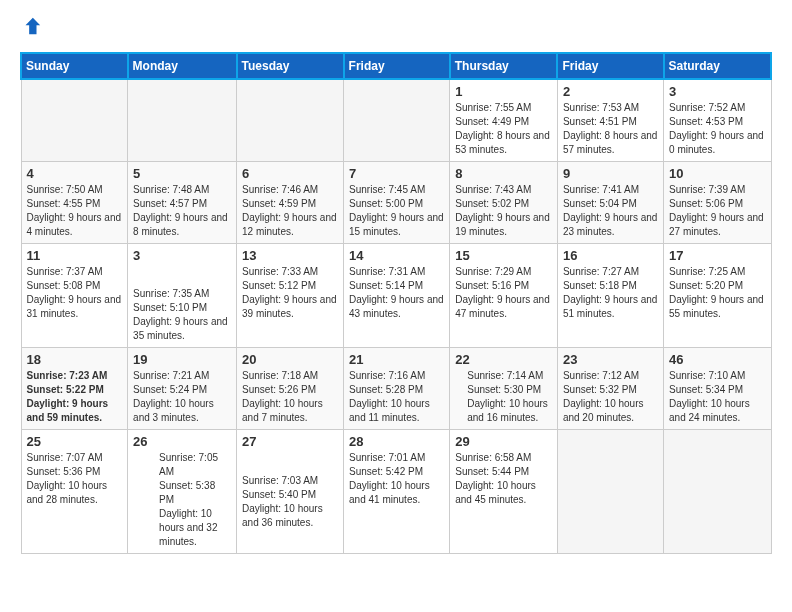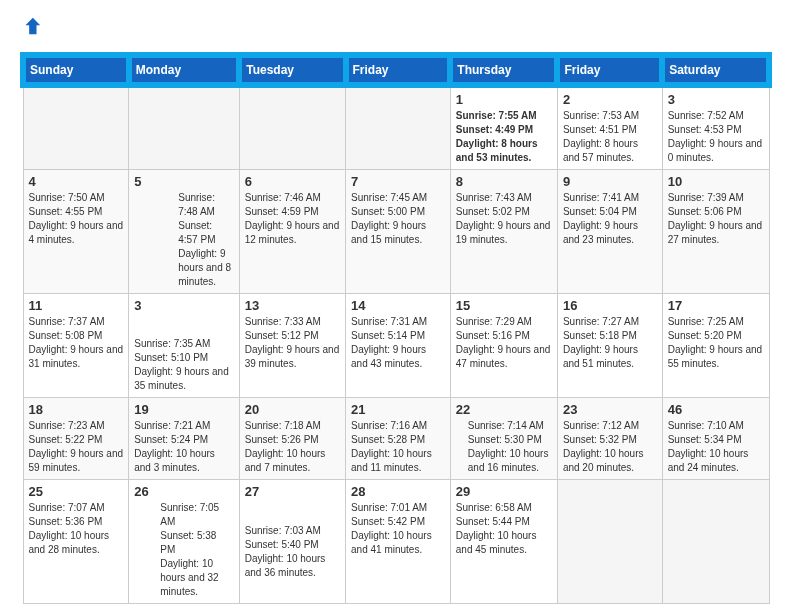--- a/index.html
+++ b/index.html
@@ -55,21 +55,21 @@
       border-collapse: collapse;
       font-size: 10.5px;
     }
     .calendar th {
       background-color: #1565c0;
       color: #fff;
       padding: 5px 4px;
       text-align: left;
       font-size: 12px;
       font-weight: bold;
-      border: 6px solid #0ea5e9;
+      border: 2px solid #0ea5e9;
     }
     .calendar td {
       border: 1px solid #ccc;
       padding: 4px 5px;
       vertical-align: top;
       width: 113px;
       height: 82px;
       background: #fff;
     }
     .calendar td.empty {
@@ -129,21 +129,21 @@
         </tr>
     </thead>
     <tbody id="calendar-body">
     <tr class="row-odd">
           <td class="empty"></td>
           <td class="empty"></td>
           <td class="empty"></td>
           <td class="empty"></td>
           <td>
             <div class="day-number">1</div>
-            <div class="day-info" style="white-space: pre-line; font-weight: bold;">Sunrise: 7:55 AM
+            <div class="day-info" style="white-space: pre-line;">Sunrise: 7:55 AM
 Sunset: 4:49 PM
 Daylight: 8 hours and 53 minutes.</div>
           </td>
           <td>
             <div class="day-number">2</div>
             <div class="day-info" style="white-space: pre-line;">Sunrise: 7:53 AM
 Sunset: 4:51 PM
 Daylight: 8 hours and 57 minutes.</div>
           </td>
           <td>
@@ -155,21 +155,21 @@
         </tr>
         <tr class="row-even">
           <td>
             <div class="day-number">4</div>
             <div class="day-info" style="white-space: pre-line;">Sunrise: 7:50 AM
 Sunset: 4:55 PM
 Daylight: 9 hours and 4 minutes.</div>
           </td>
           <td>
             <div class="day-number">5</div>
-            <div class="day-info" style="white-space: pre-line; margin-left: 44px;">Sunrise: 7:48 AM
+            <div class="day-info" style="white-space: pre-line;">Sunrise: 7:48 AM
 Sunset: 4:57 PM
 Daylight: 9 hours and 8 minutes.</div>
           </td>
           <td>
             <div class="day-number">6</div>
             <div class="day-info" style="white-space: pre-line;">Sunrise: 7:46 AM
 Sunset: 4:59 PM
 Daylight: 9 hours and 12 minutes.</div>
           </td>
           <td>
@@ -237,21 +237,21 @@
           <td>
             <div class="day-number">17</div>
             <div class="day-info" style="white-space: pre-line;">Sunrise: 7:25 AM
 Sunset: 5:20 PM
 Daylight: 9 hours and 55 minutes.</div>
           </td>
         </tr>
         <tr class="row-even">
           <td>
             <div class="day-number">18</div>
-            <div class="day-info" style="white-space: pre-line;">Sunrise: 7:23 AM
+            <div class="day-info" style="white-space: pre-line; font-weight: bold;">Sunrise: 7:23 AM
 Sunset: 5:22 PM
 Daylight: 9 hours and 59 minutes.</div>
           </td>
           <td>
             <div class="day-number">19</div>
             <div class="day-info" style="white-space: pre-line;">Sunrise: 7:21 AM
 Sunset: 5:24 PM
 Daylight: 10 hours and 3 minutes.</div>
           </td>
           <td>

